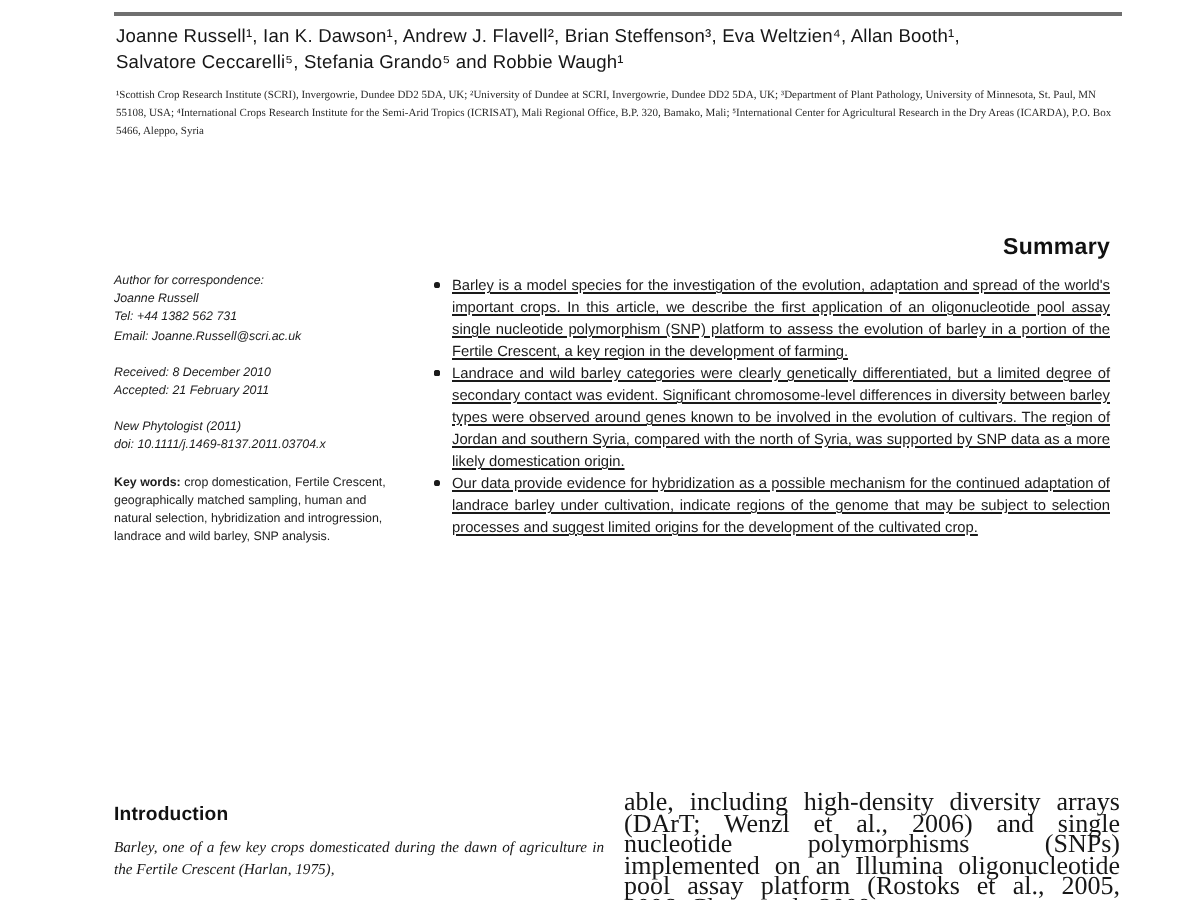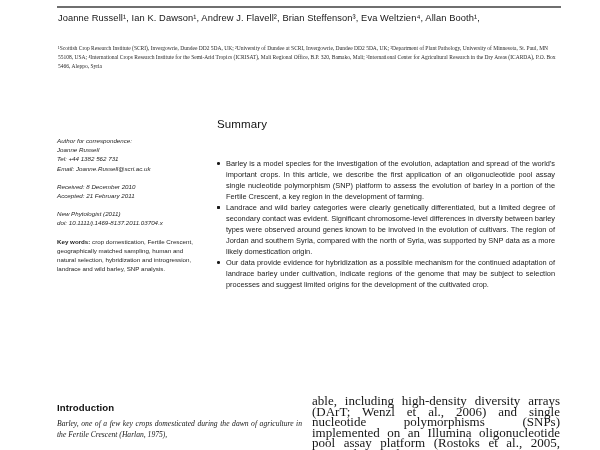--- a/index.html
+++ b/index.html
@@ -83,29 +83,31 @@
   
   .summary {
     position: absolute;
     left: 217px;
     top: 118px;
     width: 338px;
   }
   .summary-title {
     font-family: "Liberation Sans", sans-serif;
     font-size: 11.5px;
-    font-weight: normal;
+    font-weight: bold;
     color: #111;
-    margin: 0 0 28px 0;
+    margin: 0 0 7px 0;
     letter-spacing: 0.15px;
+    text-align: right;
   }
   .bullet-list {
     margin: 0;
     padding: 0;
     list-style: none;
+    text-decoration: underline;
   }
   .bullet {
     position: relative;
     padding-left: 9px;
     margin-bottom: 0px;
     font-family: "Liberation Sans", sans-serif;
     font-size: 7.4px;
     line-height: 11.0px;
     color: #1b1b1b;
     text-align: justify;
@@ -160,20 +162,21 @@
 </style>
 </head>
 <body>
 
 <div class="page">
 
   <div class="top-rule"></div>
 
   <div class="authors">
     <div>Joanne Russell¹, Ian K. Dawson¹, Andrew J. Flavell², Brian Steffenson³, Eva Weltzien⁴, Allan Booth¹,</div>
+    <div>Salvatore Ceccarelli⁵, Stefania Grando⁵ and Robbie Waugh¹</div>
   </div>
 
   <div class="affiliations">¹Scottish Crop Research Institute (SCRI), Invergowrie, Dundee DD2 5DA, UK; ²University of Dundee at SCRI, Invergowrie, Dundee DD2 5DA, UK; ³Department of Plant Pathology, University of Minnesota, St. Paul, MN 55108, USA; ⁴International Crops Research Institute for the Semi-Arid Tropics (ICRISAT), Mali Regional Office, B.P. 320, Bamako, Mali; ⁵International Center for Agricultural Research in the Dry Areas (ICARDA), P.O. Box 5466, Aleppo, Syria</div>
 
   <div class="sidebar">
     <div class="sb-block italic">
       <div class="sb-line">Author for correspondence:</div>
       <div class="sb-line">Joanne Russell</div>
       <div class="sb-line">Tel: +44 1382 562 731</div>
       <div class="sb-line">Email: Joanne.Russell@scri.ac.uk</div>

